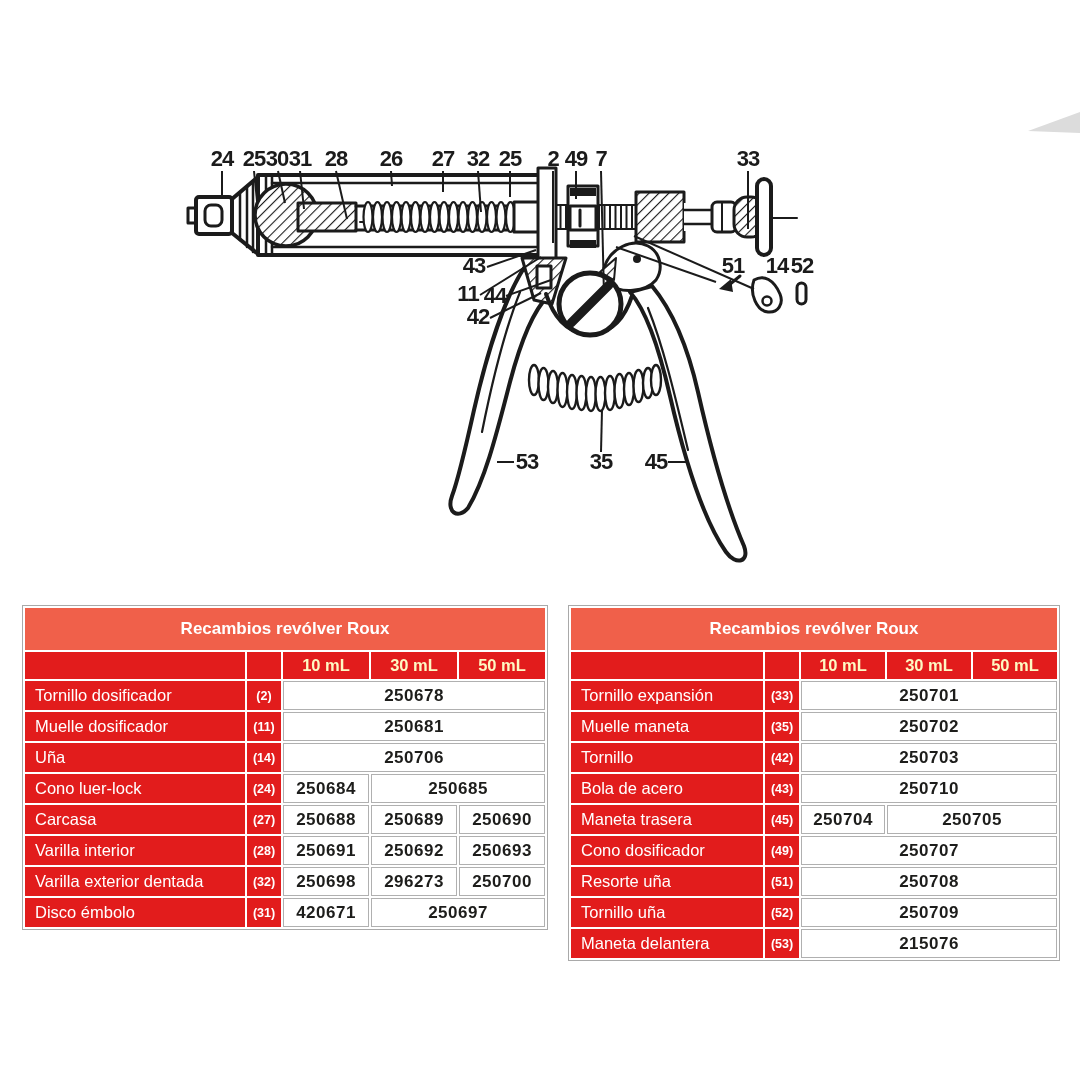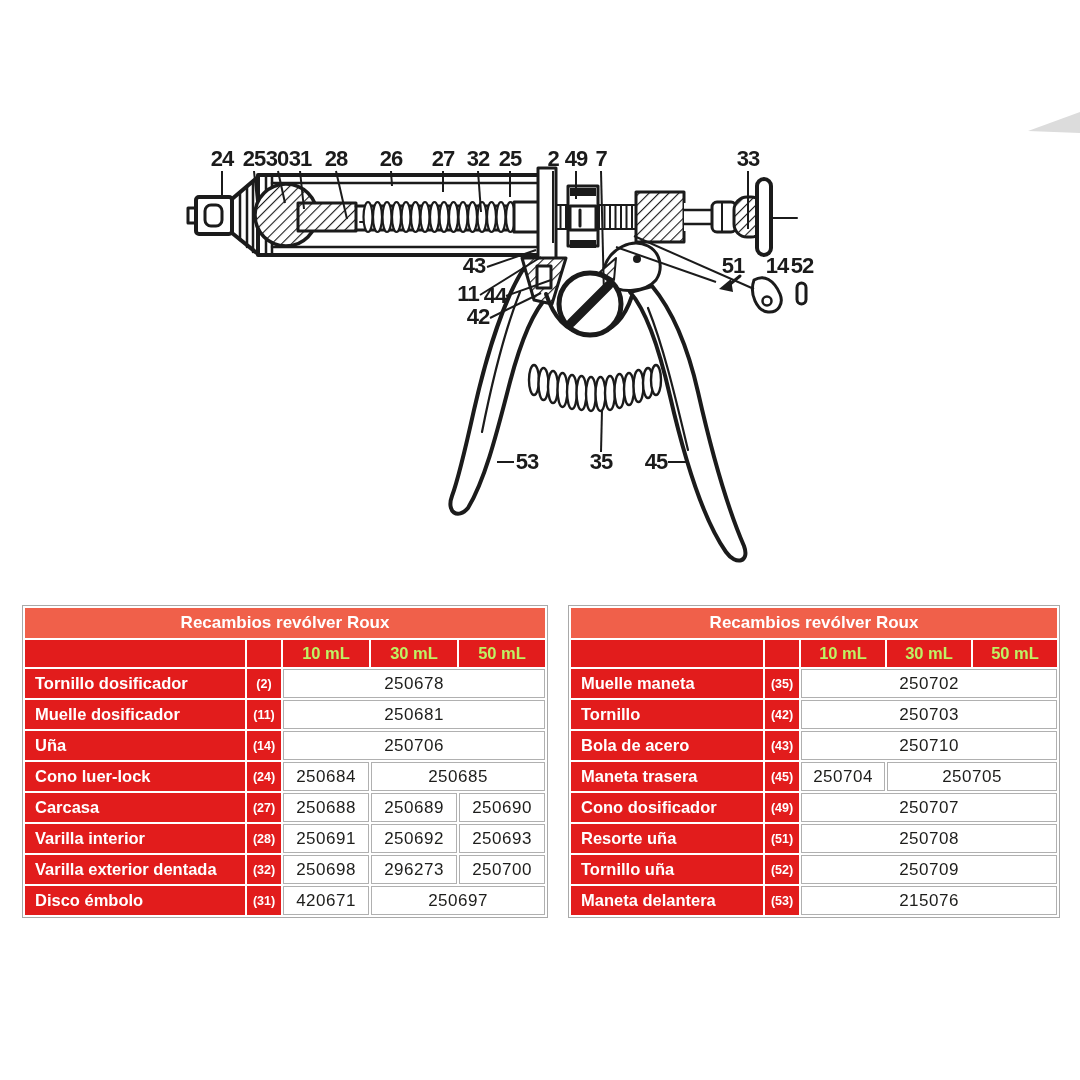--- a/index.html
+++ b/index.html
@@ -19,30 +19,30 @@
     font-weight:700;font-size:22px;text-anchor:middle;letter-spacing:-1px;}
 
   
   .ptable{position:absolute;top:605px;}
   #table-left{left:22px;width:526px;}
   #table-right{left:568px;width:492px;}
   table{width:100%;border-collapse:separate;border-spacing:2px;
     border:1px solid var(--grayborder);background:#fff;table-layout:fixed;}
   td{vertical-align:middle;overflow:hidden;white-space:nowrap;}
   td.title{background:var(--salmon);color:#fff;font-weight:700;font-size:17px;
-    text-align:center;height:30px;}
-  td.hdr{background:var(--red);color:#bef264;font-weight:700;font-size:16.5px;
+    text-align:center;height:42px;}
+  td.hdr{background:var(--red);color:#fef9c3;font-weight:700;font-size:16.5px;
     text-align:center;height:27px;}
   td.red-empty{background:var(--red);height:27px;}
-  td.pname{background:var(--red);color:#fff;font-weight:700;font-size:16.5px;
+  td.pname{background:var(--red);color:#fff;font-weight:400;font-size:16.5px;
     text-align:left;padding-left:10px;height:29px;}
   td.pref{background:var(--red);color:#fff;font-weight:700;font-size:12.5px;
     text-align:center;height:29px;}
   td.pval{background:#fff;border:1px solid #b0b0b0;color:var(--numtext);
-    font-weight:400;font-size:17px;text-align:center;height:29px;
+    font-weight:700;font-size:17px;text-align:center;height:29px;
     letter-spacing:.5px;}
 </style>
 </head>
 <body>
 
 <div id="stage">
 
   <div id="diagram">
     <svg width="1080" height="600" viewBox="0 0 1080 600">
       <defs>
@@ -365,20 +365,25 @@
         <tr>
           <td class="red-empty"></td>
           <td class="red-empty"></td>
           <td class="hdr">10 mL</td>
           <td class="hdr">30 mL</td>
           <td class="hdr">50 mL</td>
         </tr>
       </tbody>
       <tbody>
           <tr>
+            <td class="pname">Tornillo expansión</td>
+            <td class="pref">(33)</td>
+            <td class="pval" colspan="3">250701</td>
+          </tr>
+          <tr>
             <td class="pname">Muelle maneta</td>
             <td class="pref">(35)</td>
             <td class="pval" colspan="3">250702</td>
           </tr>
           <tr>
             <td class="pname">Tornillo</td>
             <td class="pref">(42)</td>
             <td class="pval" colspan="3">250703</td>
           </tr>
           <tr>

